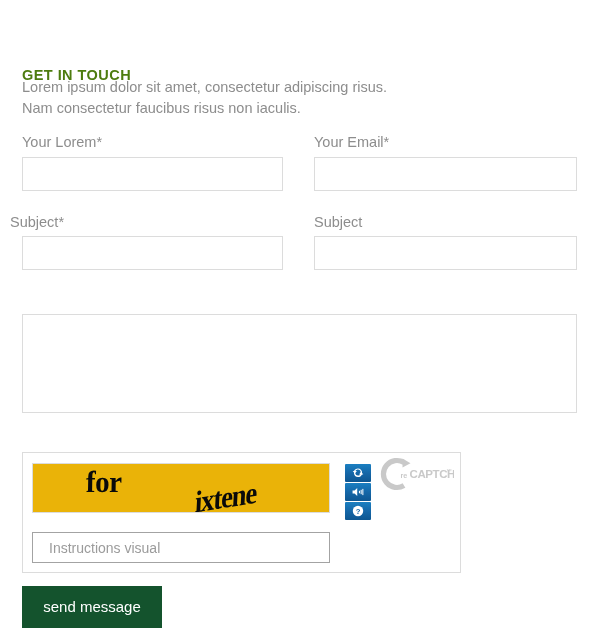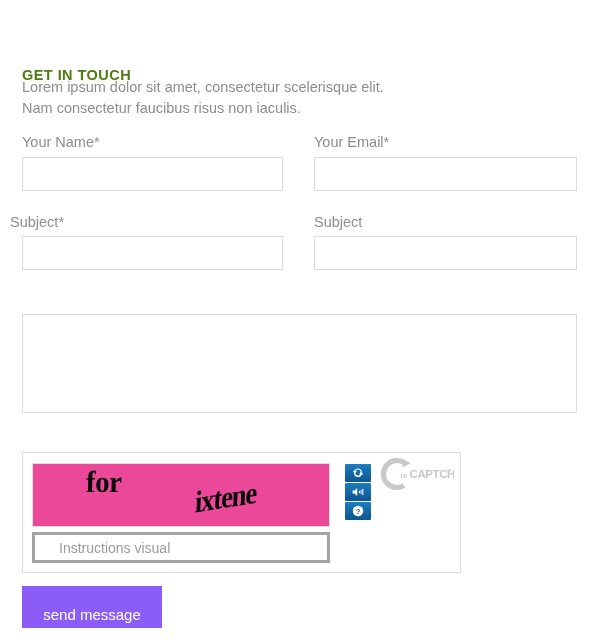--- a/index.html
+++ b/index.html
@@ -93,23 +93,23 @@
     position: absolute;
     left: 22px; top: 452px;
     width: 439px; height: 121px;
     border: 1px solid #dcdcdc;
     background: #ffffff;
   }
 
   .captcha-image-box {
     position: absolute;
     left: 9px; top: 10px;
-    width: 298px; height: 64px;
-    border: 1px solid #dcdcdc;
-    background: #ec4899;
+    width: 298px; height: 50px;
+    border: 1px solid #dcdcdc;
+    background: #eab308;
     overflow: hidden;
   }
 
   .captcha-word {
     position: absolute;
     color: #0a0a0a;
     font-family: "Liberation Serif", serif;
     font-weight: bold;
     white-space: nowrap;
   }
@@ -151,59 +151,59 @@
     position: absolute;
     left: 355px; top: 1px;
     width: 76px; height: 40px;
   }
 
   
   #input-captcha {
     position: absolute;
     left: 9px; top: 79px;
     width: 298px; height: 31px;
-    border: 3px solid #a3a3a3;
+    border: 1px solid #a3a3a3;
     background: #ffffff;
     font-family: "Liberation Sans", sans-serif;
     font-size: 14px;
     color: #555;
-    padding: 0 24px;
+    padding: 0 16px;
     outline: none;
   }
   #input-captcha::placeholder { color: #9b9b9b; }
 
   
   .send-button {
     position: absolute;
     left: 22px; top: 586px;
     width: 140px; height: 42px;
-    background: #8b5cf6;
+    background: #14532d;
     border: none;
     color: #ffffff;
     font-family: "Liberation Sans", sans-serif;
     font-size: 15px;
     cursor: pointer;
     text-align: center;
     line-height: 42px;
-    padding: 8px;
+    padding: 0;
   }
 </style>
 </head>
 <body>
 
 <div class="page">
 
   <div class="section-title">GET IN TOUCH</div>
 
   <div class="intro">
-    <span class="line">Lorem ipsum dolor sit amet, consectetur scelerisque elit.</span>
+    <span class="line">Lorem ipsum dolor sit amet, consectetur adipiscing risus.</span>
     <span class="line">Nam consectetur faucibus risus non iaculis.</span>
   </div>
 
-  <label class="field-label" id="label-name"><span>Your Name</span><span class="req">*</span></label>
+  <label class="field-label" id="label-name"><span>Your Lorem</span><span class="req">*</span></label>
   <input class="text-input" id="input-name" type="text" value="" style="">
 
   <label class="field-label" id="label-email"><span>Your Email</span><span class="req">*</span></label>
   <input class="text-input" id="input-email" type="text" value="" style="">
 
   <label class="field-label" id="label-subject"><span>Subject</span><span class="req">*</span></label>
   <input class="text-input" id="input-subject" type="text" value="" style="">
 
   <label class="field-label" id="label-website"><span>Subject</span><span class="req"></span></label>
   <input class="text-input" id="input-website" type="text" value="" style="">

